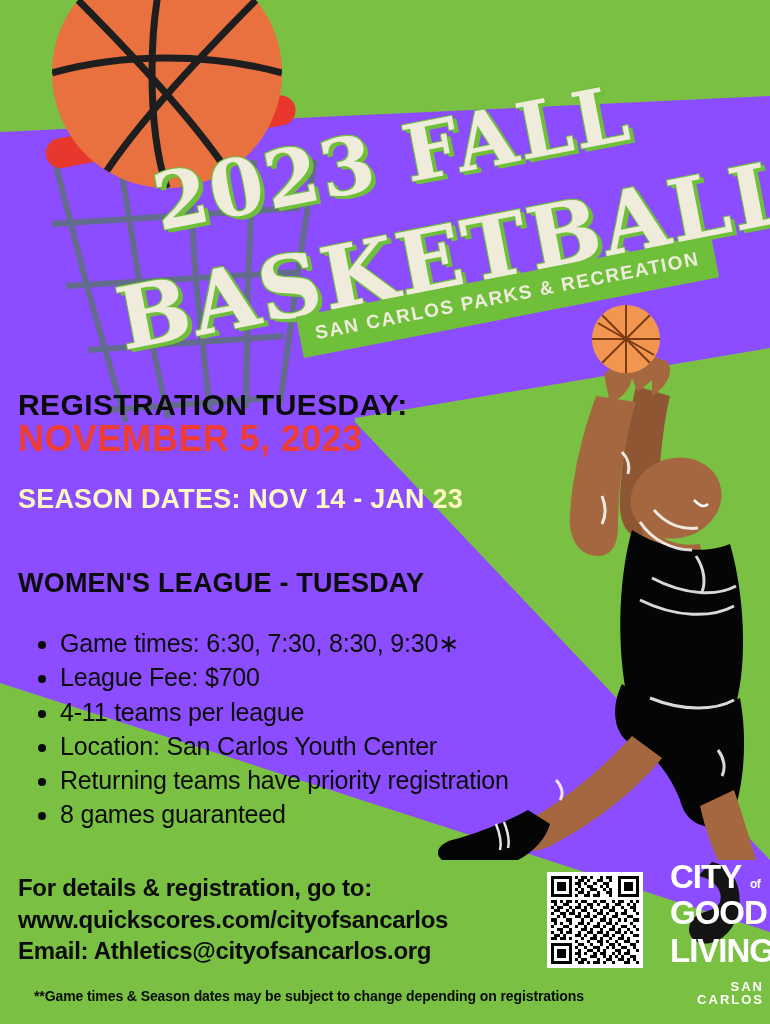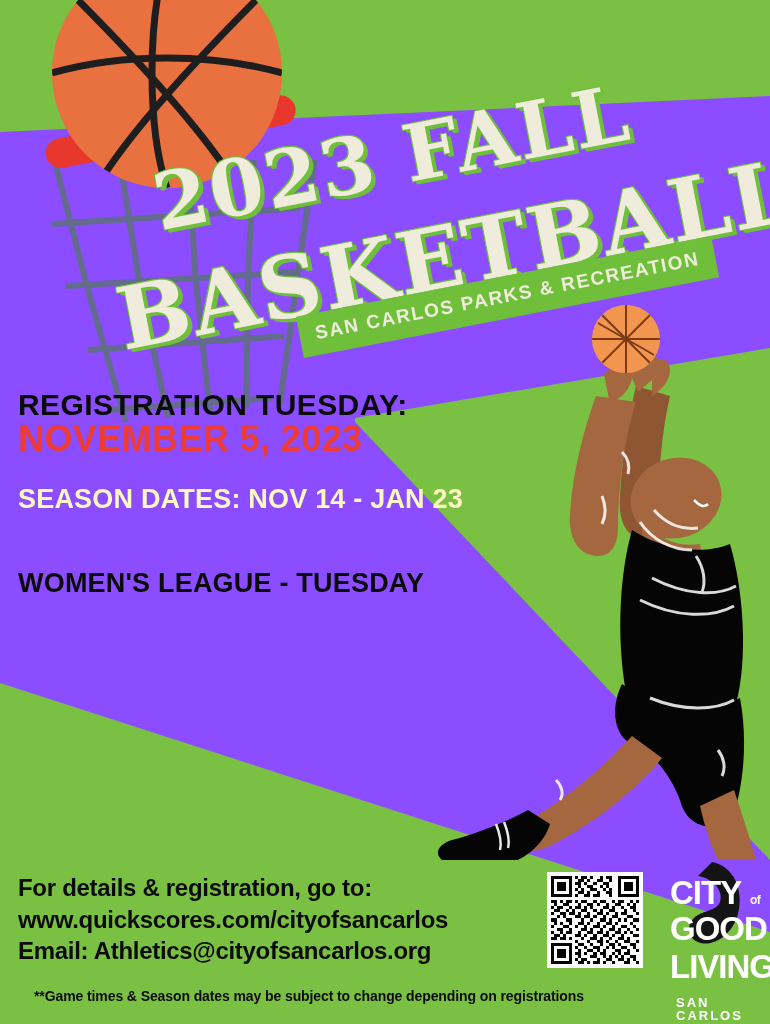--- a/index.html
+++ b/index.html
@@ -104,27 +104,27 @@
   .qr{
     left:547px;top:872px;width:96px;height:96px;background:#fff;padding:4px;
     box-sizing:border-box;
   }
   .qr svg{display:block;width:100%;height:100%;}
 
   
   .logo{left:668px;top:856px;width:96px;height:160px;}
   .logo-t{
     position:absolute;color:#fff;font-weight:700;
-    font-family:"Liberation Sans", sans-serif;line-height:1;margin-top:16px;
+    font-family:"Liberation Sans", sans-serif;line-height:1;
   }
   .lg-city{left:2px;top:4px;font-size:33px;letter-spacing:-1px;}
   .lg-of{left:74px;top:22px;font-size:12px;letter-spacing:-.5px;padding-left:8px;}
   .lg-good{left:2px;top:40px;font-size:33px;letter-spacing:-1px;}
   .lg-living{left:2px;top:78px;font-size:33px;letter-spacing:-1px;}
-  .lg-sc{left:8px;top:124px;font-size:13px;letter-spacing:2px;}
+  .lg-sc{left:20px;top:124px;font-size:13px;letter-spacing:2px;text-align:right;}
 </style>
 </head>
 <body>
 
 <div id="poster">
 
   <div class="layer bg-green-top"></div>
   <div class="layer bg-green-wedge"></div>
   <div class="layer bg-green-bottom"></div>
 
@@ -219,20 +219,28 @@
     <div class="t-line t-1">2023 FALL</div>
     <div class="t-line t-2">BASKETBALL</div>
     <div class="sub-banner">SAN CARLOS PARKS &amp; RECREATION</div>
   </div>
 
   <div class="blk deadline-label">REGISTRATION TUESDAY:</div>
   <div class="blk deadline-date">NOVEMBER 5, 2023</div>
   <div class="blk season">SEASON DATES: NOV 14 - JAN 23</div>
   <div class="blk womens">WOMEN'S LEAGUE - TUESDAY</div>
 
+  <ul class="bullets">
+    <li>Game times: 6:30, 7:30, 8:30, 9:30∗</li>
+    <li>League Fee: $700</li>
+    <li>4-11 teams per league</li>
+    <li>Location: San Carlos Youth Center</li>
+    <li>Returning teams have priority registration</li>
+    <li>8 games guaranteed</li>
+  </ul>
 
   <div class="contact">
     <div>For details &amp;  registration, go to:</div>
     <div>www.quickscores.com/cityofsancarlos</div>
     <div>Email: Athletics@cityofsancarlos.org</div>
   </div>
 
   <div class="disclaimer">**Game times &amp; Season dates may be subject to change depending on registrations</div>
 
   <div class="layer qr">

